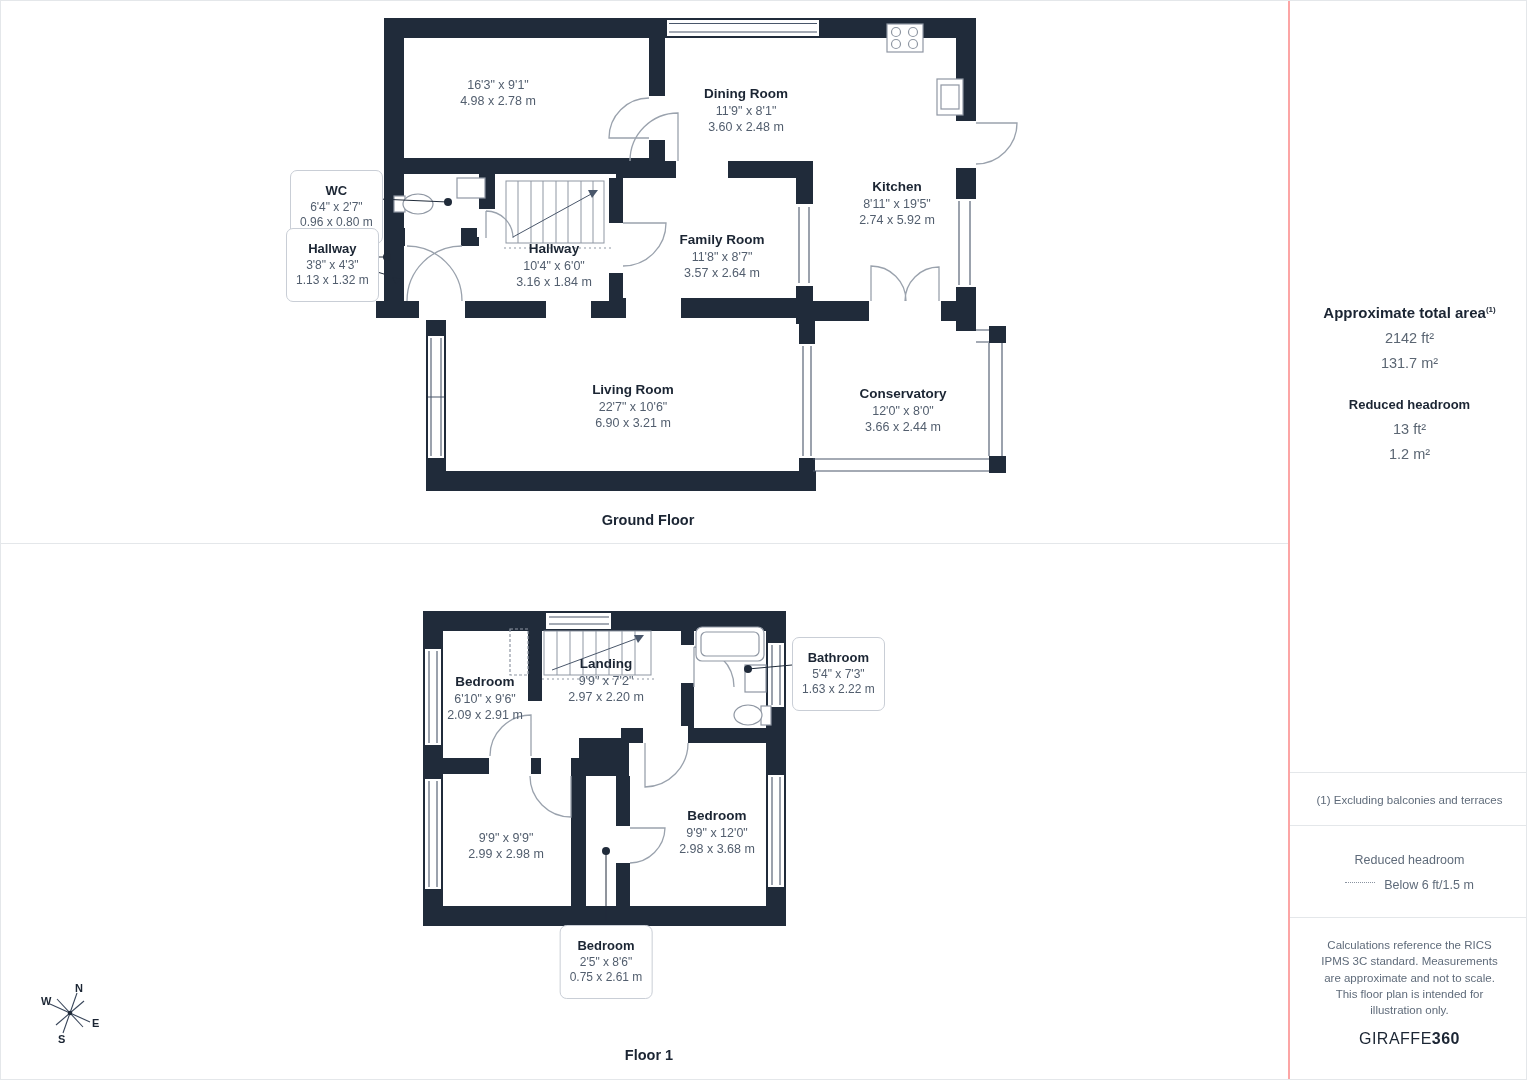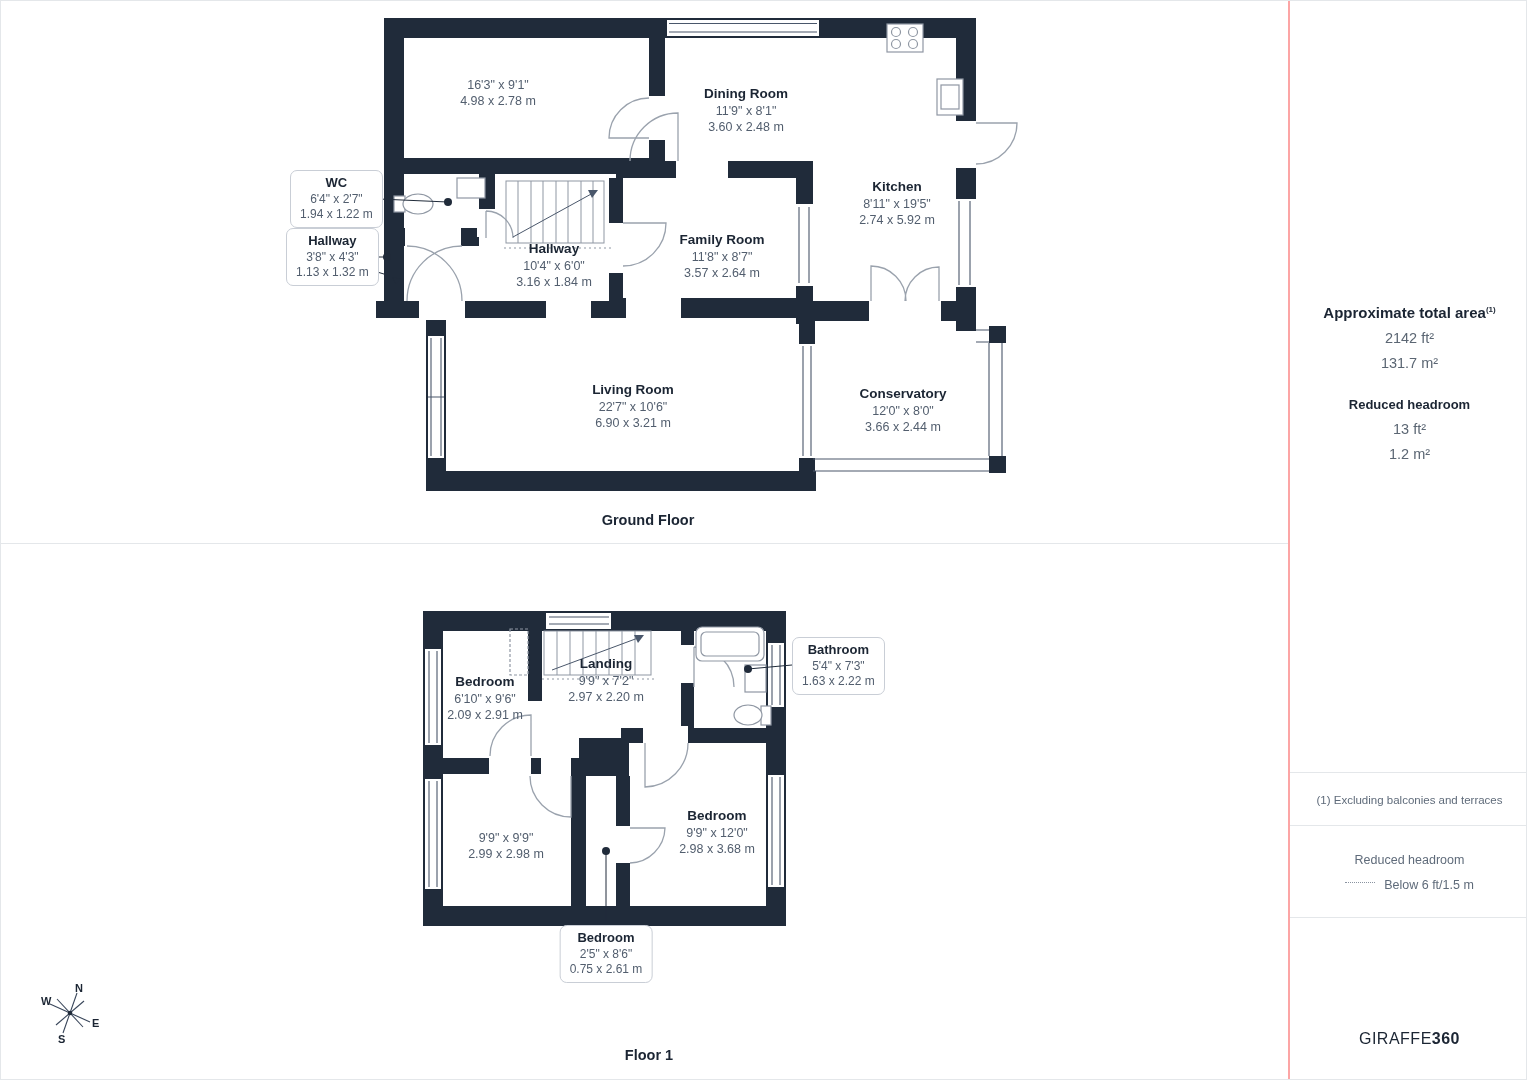--- a/index.html
+++ b/index.html
@@ -6,21 +6,21 @@
   .canvas{position:relative;width:1527px;height:1080px;background:#fff;border:1px solid #e4e7ea;
           box-sizing:border-box;overflow:hidden;font-family:"Liberation Sans",sans-serif;}
   .plan-svg{position:absolute;left:0;}
   #gf-svg{top:0;}
   #f1-svg{top:542px;}
   .floor-divider{position:absolute;top:542px;left:0;width:1288px;border-top:1px solid #e4e7ea;}
   .rl{position:absolute;transform:translate(-50%,-50%);text-align:center;white-space:nowrap;
       color:#525e6e;font-size:12.5px;line-height:1.25;z-index:4;}
   .rl .rn{color:#1b2533;font-weight:bold;font-size:13.5px;margin-bottom:1px;margin-top:19px;}
   .callout{position:absolute;background:#fff;border:1px solid #c9ced6;border-radius:7px;
-      padding:4px 9px;text-align:center;white-space:nowrap;color:#525e6e;font-size:12px;
+      padding:12px 9px;text-align:center;white-space:nowrap;color:#525e6e;font-size:12px;
       line-height:1.3;z-index:5;}
   .callout .rn{font-size:13px;font-weight:bold;color:#1b2533;}
   .floor-title{position:absolute;transform:translateX(-50%);font-weight:bold;font-size:14.5px;
       color:#1b2533;z-index:4;}
   .sidebar{position:absolute;top:0;left:1287px;width:239px;height:1080px;border-left:2px solid #fca5a5;}
   .sb-hr{position:absolute;left:0;width:100%;border-top:1px solid #e4e7ea;}
   .area-block{position:absolute;top:303px;width:100%;text-align:center;color:#5b6673;}
   .sb-title{font-size:15px;font-weight:bold;color:#1b2533;}
   .sb-title sup{font-size:8px;}
   .sb-val{font-size:14.5px;margin-top:9px;}
@@ -157,21 +157,21 @@
     <div>6.90 x 3.21 m</div>
   </div>
   <div class="rl" style="left:902px;top:400px">
     <div class="rn">Conservatory</div>
     <div>12'0" x 8'0"</div>
     <div>3.66 x 2.44 m</div>
   </div>
   <div class="callout" style="left:289px;top:169px">
     <div class="rn">WC</div>
     <div>6'4" x 2'7"</div>
-    <div>1.94 x 1.22 m</div>
+    <div>0.96 x 0.80 m</div>
   </div>
   <div class="callout" style="left:285px;top:227px">
     <div class="rn">Hallway</div>
     <div>3'8" x 4'3"</div>
     <div>1.13 x 1.32 m</div>
   </div>
   <div class="floor-title" style="left:647px;top:511px">Ground Floor</div>
 
   <div class="floor-divider"></div>
 
@@ -297,18 +297,19 @@
       <div class="sb-val">1.2 m²</div>
     </div>
     <div class="sb-hr" style="top:771px"></div>
     <div class="sb-note" style="top:793px">(1) Excluding balconies and terraces</div>
     <div class="sb-hr" style="top:824px"></div>
     <div class="legend-row" style="top:852px">Reduced headroom</div>
     <div class="legend-row" style="top:877px">
       <span class="dotted"></span><span>Below 6 ft/1.5 m</span>
     </div>
     <div class="sb-hr" style="top:916px"></div>
+    <div class="disclaimer">Calculations reference the RICS IPMS 3C standard. Measurements are approximate and not to scale. This floor plan is intended for illustration only.</div>
     <div class="brand">
       <span>GIRAFFE</span><b>360</b>
     </div>
   </div>
 
 </div>
 
 </body></html>

